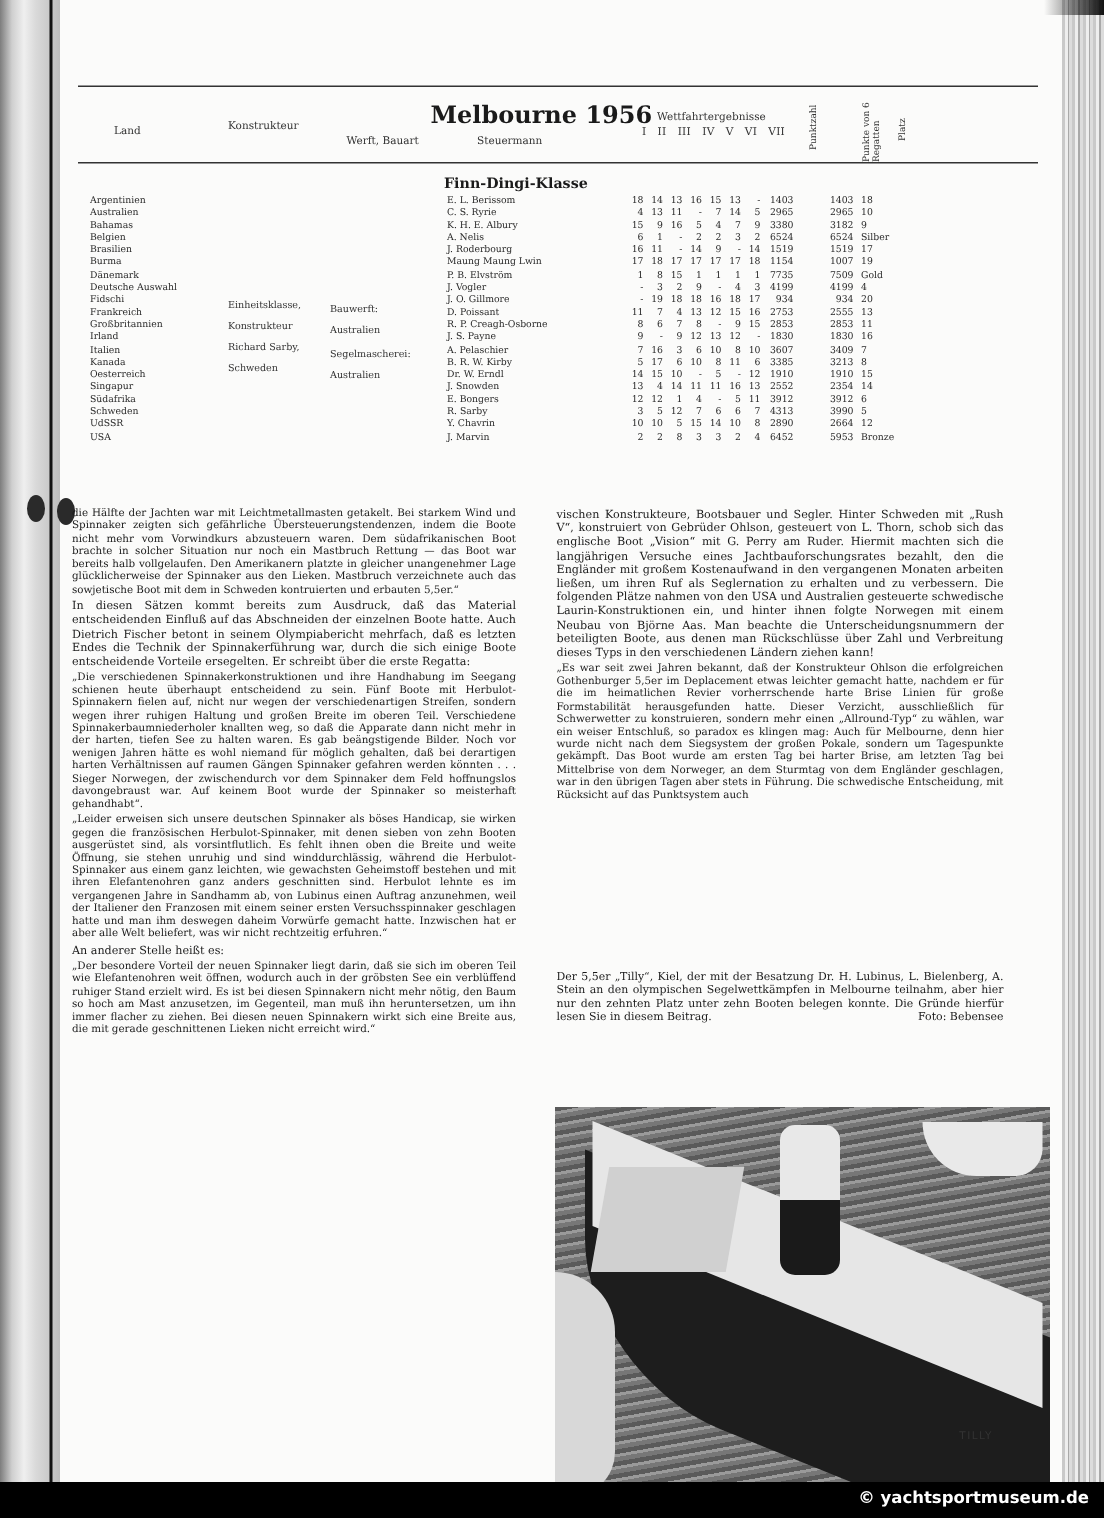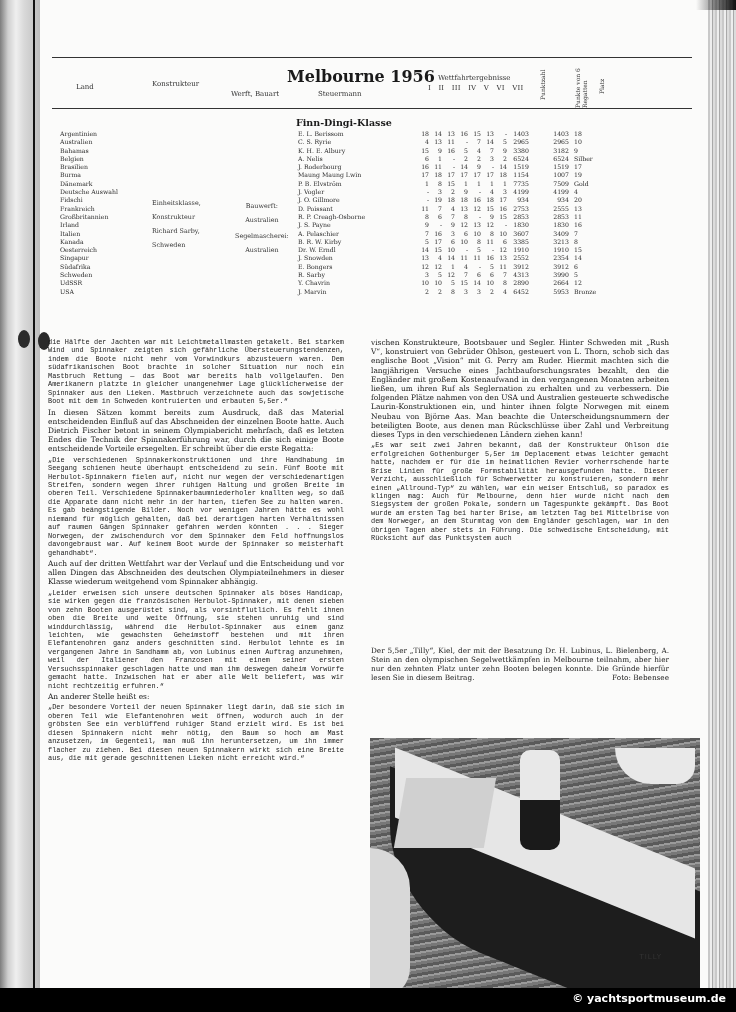--- a/index.html
+++ b/index.html
@@ -19,21 +19,21 @@
   table.res td { padding:0; height:8.3px; line-height:8.3px; white-space:nowrap; }
   .c-land { width:226px; padding-left:4px !important; }
   .c-steuer { width:118px; }
   .c-num { width:13px; text-align:right; }
   .c-pkt { width:22px; text-align:right; }
   .c-p6 { width:40px; text-align:right; }
   .c-platz { width:42px; text-align:left; padding-left:5px !important; }
   .constructor-note { position:absolute; font-size:6.4px; color:#333; line-height:14px; }
   .col { position:absolute; font-size:7.45px; line-height:9.2px; text-align:justify; }
   .col p { margin:0 0 2px 0; }
-  .col p.q { font-size:6.9px; line-height:8.45px;font-family:Liberation Mono, monospace; }
+  .col p.q { font-size:6.9px; line-height:8.45px; }
   .col-left { left:48px; top:338px; width:296px; }
   .col-right { left:371px; top:338px; width:298px; }
   .caption { position:absolute; left:371px; top:646px; width:298px; font-size:7.3px; line-height:9px; text-align:justify; }
   .credit { float:right; }
   .photo { position:absolute; left:370px; top:738px; width:330px; height:254px; overflow:hidden; background:#6d6d6d; }
   .water { position:absolute; inset:0; background:repeating-linear-gradient(170deg,#5a5a5a 0 3px,#9a9a9a 3px 5px,#777 5px 8px); }
   .hull-main { position:absolute; left:20px; top:95px; width:330px; height:150px; background:#1d1d1d; transform:skewY(22deg); border-radius:0 0 40px 90px; }
   .deck { position:absolute; left:25px; top:70px; width:300px; height:70px; background:#e6e6e6; transform:skewY(22deg); }
   .hull-left { position:absolute; left:-10px; top:110px; width:50px; height:150px; background:#d8d8d8; border-radius:0 40px 30px 0; }
   .boat-right { position:absolute; right:5px; top:10px; width:80px; height:36px; background:#e9e9e9; border-radius:0 0 20px 40px; }
@@ -361,32 +361,31 @@
         </tr>
       </tbody>
   </table>
 
   <div class="constructor-note" style="left:152px;top:196px;">
     <div>Einheitsklasse,</div>
     <div>Konstrukteur</div>
     <div>Richard Sarby,</div>
     <div>Schweden</div>
   </div>
-  <div class="constructor-note" style="left:235px;top:199px;text-align:center;">
+  <div class="constructor-note" style="left:220px;top:199px;">
     <div>Bauwerft:</div>
     <div>Australien</div>
     <div style="margin-top:2px;">Segelmascherei:</div>
     <div>Australien</div>
   </div>
 
   <div class="col col-left" id="col-left">
       <p class="q">die Hälfte der Jachten war mit Leichtmetallmasten getakelt. Bei starkem Wind und Spinnaker zeigten sich gefährliche Übersteuerungstendenzen, indem die Boote nicht mehr vom Vorwindkurs abzusteuern waren. Dem südafrikanischen Boot brachte in solcher Situation nur noch ein Mastbruch Rettung — das Boot war bereits halb vollgelaufen. Den Amerikanern platzte in gleicher unangenehmer Lage glücklicherweise der Spinnaker aus den Lieken. Mastbruch verzeichnete auch das sowjetische Boot mit dem in Schweden kontruierten und erbauten 5,5er.“</p>
       <p>In diesen Sätzen kommt bereits zum Ausdruck, daß das Material entscheidenden Einfluß auf das Abschneiden der einzelnen Boote hatte. Auch Dietrich Fischer betont in seinem Olympiabericht mehrfach, daß es letzten Endes die Technik der Spinnakerführung war, durch die sich einige Boote entscheidende Vorteile ersegelten. Er schreibt über die erste Regatta:</p>
       <p class="q">„Die verschiedenen Spinnakerkonstruktionen und ihre Handhabung im Seegang schienen heute überhaupt entscheidend zu sein. Fünf Boote mit Herbulot-Spinnakern fielen auf, nicht nur wegen der verschiedenartigen Streifen, sondern wegen ihrer ruhigen Haltung und großen Breite im oberen Teil. Verschiedene Spinnakerbaumniederholer knallten weg, so daß die Apparate dann nicht mehr in der harten, tiefen See zu halten waren. Es gab beängstigende Bilder. Noch vor wenigen Jahren hätte es wohl niemand für möglich gehalten, daß bei derartigen harten Verhältnissen auf raumen Gängen Spinnaker gefahren werden könnten . . . Sieger Norwegen, der zwischendurch vor dem Spinnaker dem Feld hoffnungslos davongebraust war. Auf keinem Boot wurde der Spinnaker so meisterhaft gehandhabt“.</p>
-      <p>Auch auf der dritten Wettfahrt war der Verlauf und die Entscheidung und vor allen Dingen das Abschneiden des deutschen Olympiateilnehmers in dieser Klasse wiederum weitgehend vom Spinnaker abhängig.</p>
       <p class="q">„Leider erweisen sich unsere deutschen Spinnaker als böses Handicap, sie wirken gegen die französischen Herbulot-Spinnaker, mit denen sieben von zehn Booten ausgerüstet sind, als vorsintflutlich. Es fehlt ihnen oben die Breite und weite Öffnung, sie stehen unruhig und sind winddurchlässig, während die Herbulot-Spinnaker aus einem ganz leichten, wie gewachsten Geheimstoff bestehen und mit ihren Elefantenohren ganz anders geschnitten sind. Herbulot lehnte es im vergangenen Jahre in Sandhamm ab, von Lubinus einen Auftrag anzunehmen, weil der Italiener den Franzosen mit einem seiner ersten Versuchsspinnaker geschlagen hatte und man ihm deswegen daheim Vorwürfe gemacht hatte. Inzwischen hat er aber alle Welt beliefert, was wir nicht rechtzeitig erfuhren.“</p>
       <p>An anderer Stelle heißt es:</p>
       <p class="q">„Der besondere Vorteil der neuen Spinnaker liegt darin, daß sie sich im oberen Teil wie Elefantenohren weit öffnen, wodurch auch in der gröbsten See ein verblüffend ruhiger Stand erzielt wird. Es ist bei diesen Spinnakern nicht mehr nötig, den Baum so hoch am Mast anzusetzen, im Gegenteil, man muß ihn heruntersetzen, um ihn immer flacher zu ziehen. Bei diesen neuen Spinnakern wirkt sich eine Breite aus, die mit gerade geschnittenen Lieken nicht erreicht wird.“</p>
     </div>
   <div class="col col-right" id="col-right">
       <p>vischen Konstrukteure, Bootsbauer und Segler. Hinter Schweden mit „Rush V“, konstruiert von Gebrüder Ohlson, gesteuert von L. Thorn, schob sich das englische Boot „Vision“ mit G. Perry am Ruder. Hiermit machten sich die langjährigen Versuche eines Jachtbauforschungsrates bezahlt, den die Engländer mit großem Kostenaufwand in den vergangenen Monaten arbeiten ließen, um ihren Ruf als Seglernation zu erhalten und zu verbessern. Die folgenden Plätze nahmen von den USA und Australien gesteuerte schwedische Laurin-Konstruktionen ein, und hinter ihnen folgte Norwegen mit einem Neubau von Björne Aas. Man beachte die Unterscheidungsnummern der beteiligten Boote, aus denen man Rückschlüsse über Zahl und Verbreitung dieses Typs in den verschiedenen Ländern ziehen kann!</p>
       <p class="q">„Es war seit zwei Jahren bekannt, daß der Konstrukteur Ohlson die erfolgreichen Gothenburger 5,5er im Deplacement etwas leichter gemacht hatte, nachdem er für die im heimatlichen Revier vorherrschende harte Brise Linien für große Formstabilität herausgefunden hatte. Dieser Verzicht, ausschließlich für Schwerwetter zu konstruieren, sondern mehr einen „Allround-Typ“ zu wählen, war ein weiser Entschluß, so paradox es klingen mag: Auch für Melbourne, denn hier wurde nicht nach dem Siegsystem der großen Pokale, sondern um Tagespunkte gekämpft. Das Boot wurde am ersten Tag bei harter Brise, am letzten Tag bei Mittelbrise von dem Norweger, an dem Sturmtag von dem Engländer geschlagen, war in den übrigen Tagen aber stets in Führung. Die schwedische Entscheidung, mit Rücksicht auf das Punktsystem auch</p>
     </div>
 
   <div class="caption">

